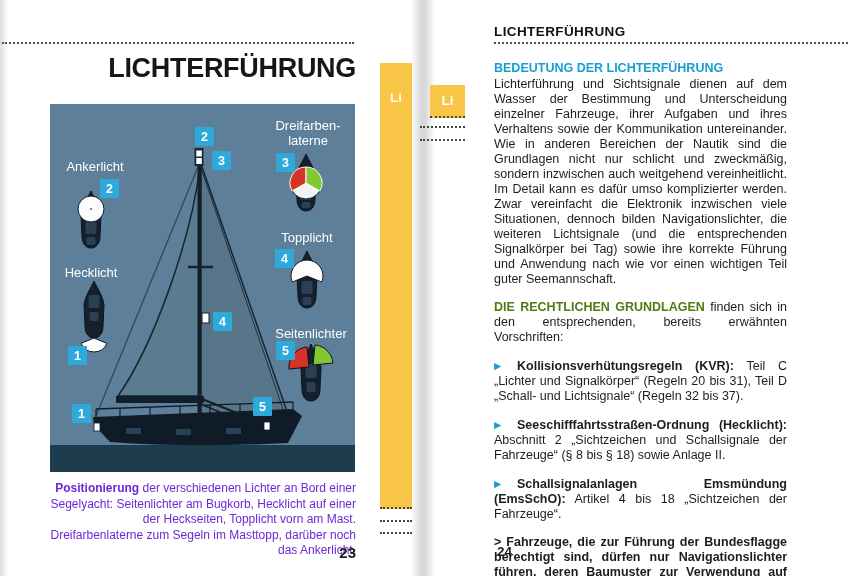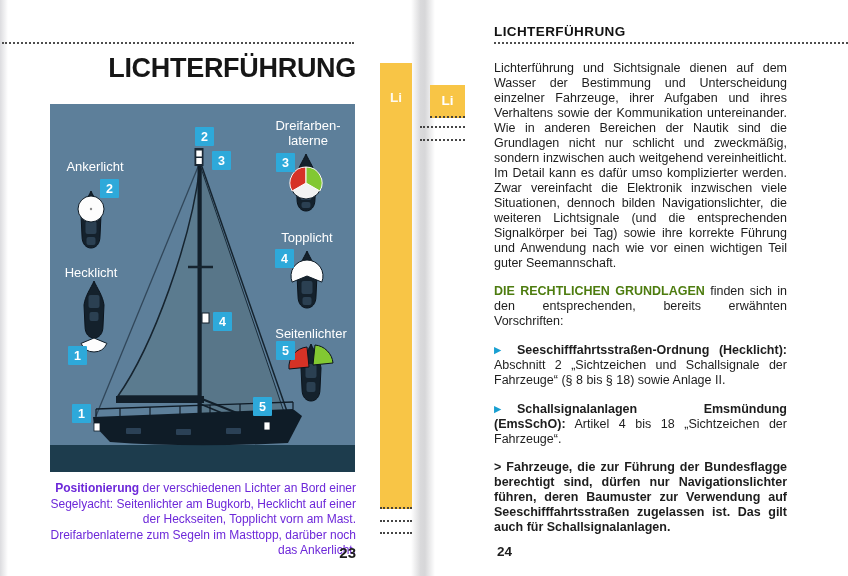--- a/index.html
+++ b/index.html
@@ -203,24 +203,26 @@
 <div class="rp-header">LICHTERFÜHRUNG</div>
 <div class="dotted rp-rule"></div>
 
 <div class="rp-tab">
     <span>Li</span>
   </div>
 <div class="tab-dots rp-dots1"></div>
 <div class="tab-dots rp-dots2"></div>
 
 <div class="rp-content">
+  <h3>BEDEUTUNG DER LICHTERFÜHRUNG</h3>
   <p>Lichterführung und Sichtsignale dienen auf dem Wasser der Bestimmung und Unterscheidung einzelner Fahrzeuge, ihrer Aufgaben und ihres Verhaltens sowie der Kommunikation untereinander. Wie in anderen Bereichen der Nautik sind die Grundlagen nicht nur schlicht und zweckmäßig, sondern inzwischen auch weitgehend vereinheitlicht. Im Detail kann es dafür umso komplizierter werden. Zwar vereinfacht die Elektronik inzwischen viele Situationen, dennoch bilden Navigationslichter, die weiteren Lichtsignale (und die entsprechenden Signalkörper bei Tag) sowie ihre korrekte Führung und Anwendung nach wie vor einen wichtigen Teil guter Seemannschaft.</p>
 
   <p><span class="blue-bold">DIE RECHTLICHEN GRUNDLAGEN</span><span> finden sich in den entsprechenden, bereits erwähnten Vorschriften:</span></p>
 
+  <p><span class="tri">▶</span><b>Kollisionsverhütungsregeln (KVR):</b><span> Teil C „Lichter und Signalkörper“ (Regeln 20 bis 31), Teil D „Schall- und Lichtsignale“ (Regeln 32 bis 37).</span></p>
 
   <p><span class="tri">▶</span><b>Seeschifffahrtsstraßen-Ordnung (Hecklicht):</b><span> Abschnitt 2 „Sichtzeichen und Schallsignale der Fahrzeuge“ (§ 8 bis § 18) sowie Anlage II.</span></p>
 
   <p><span class="tri">▶</span><b>Schallsignalanlagen Emsmündung (EmsSchO):</b><span> Artikel 4 bis 18 „Sichtzeichen der Fahrzeuge“.</span></p>
 
   <p class="note">&gt; Fahrzeuge, die zur Führung der Bundesflagge berechtigt sind, dürfen nur Navigationslichter führen, deren Baumuster zur Verwendung auf Seeschifffahrtsstraßen zugelassen ist. Das gilt auch für Schallsignalanlagen.</p>
 </div>
 
 <div class="rp-pagenum">24</div>
 

